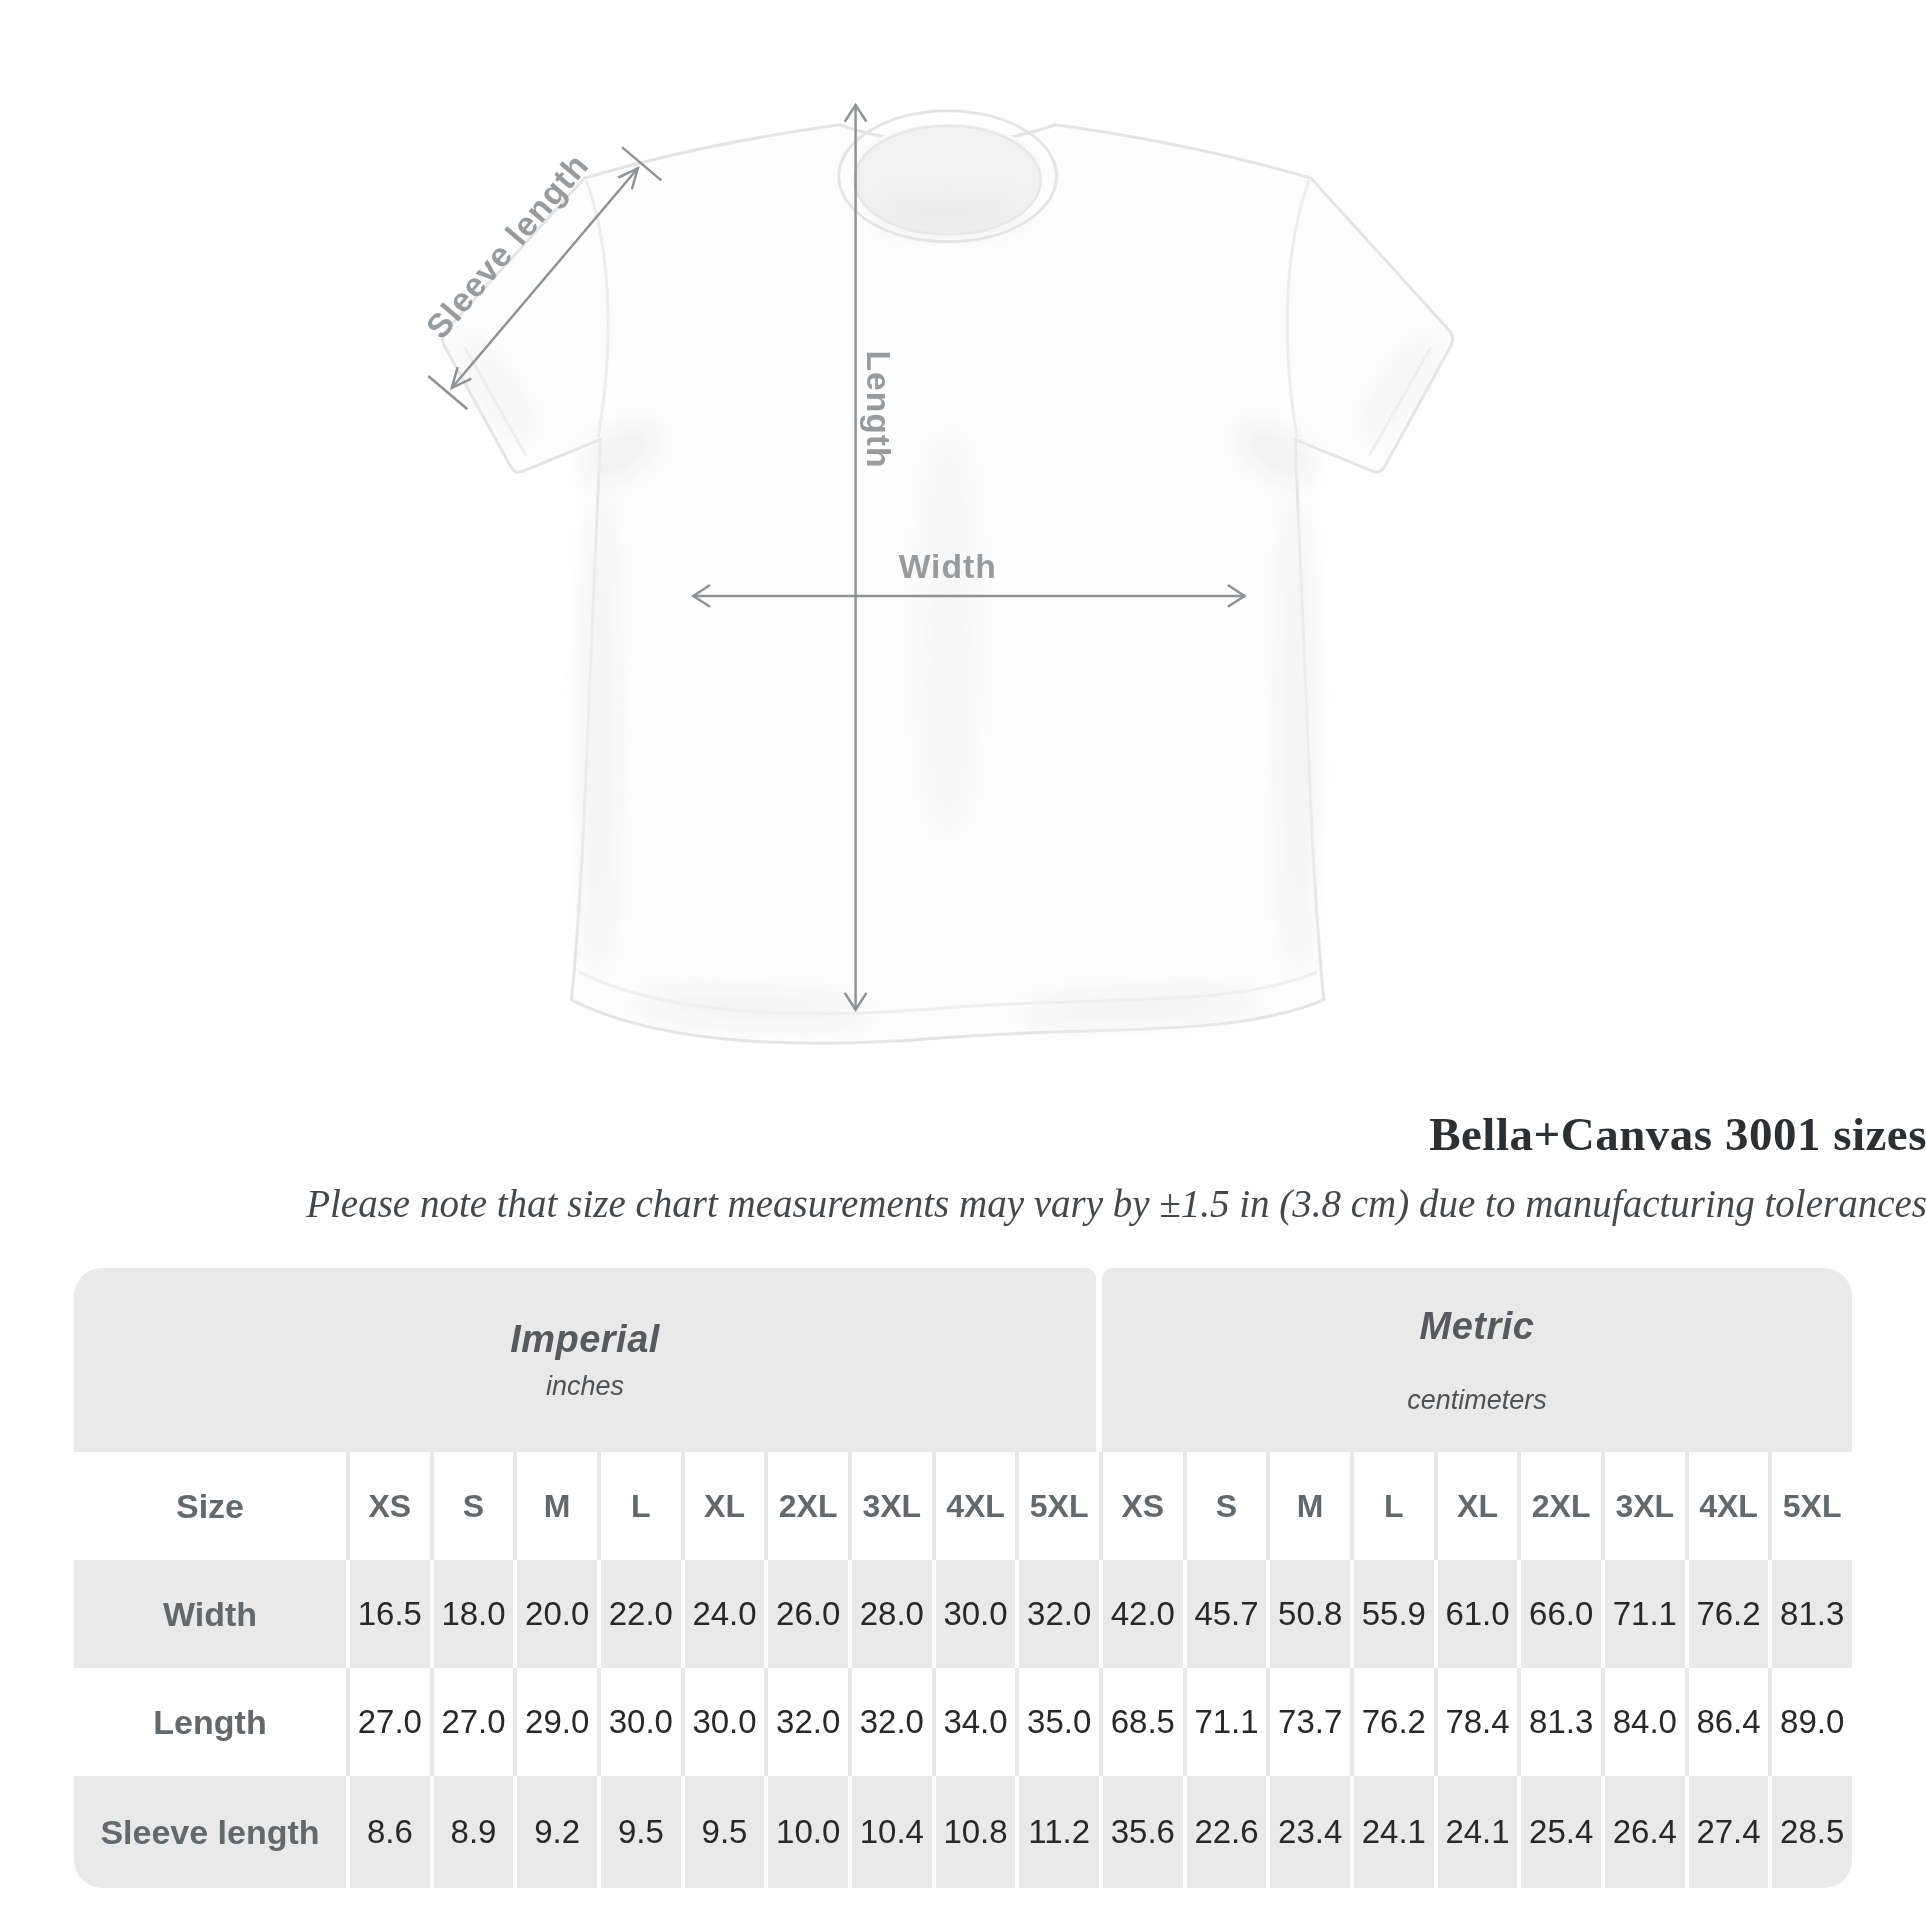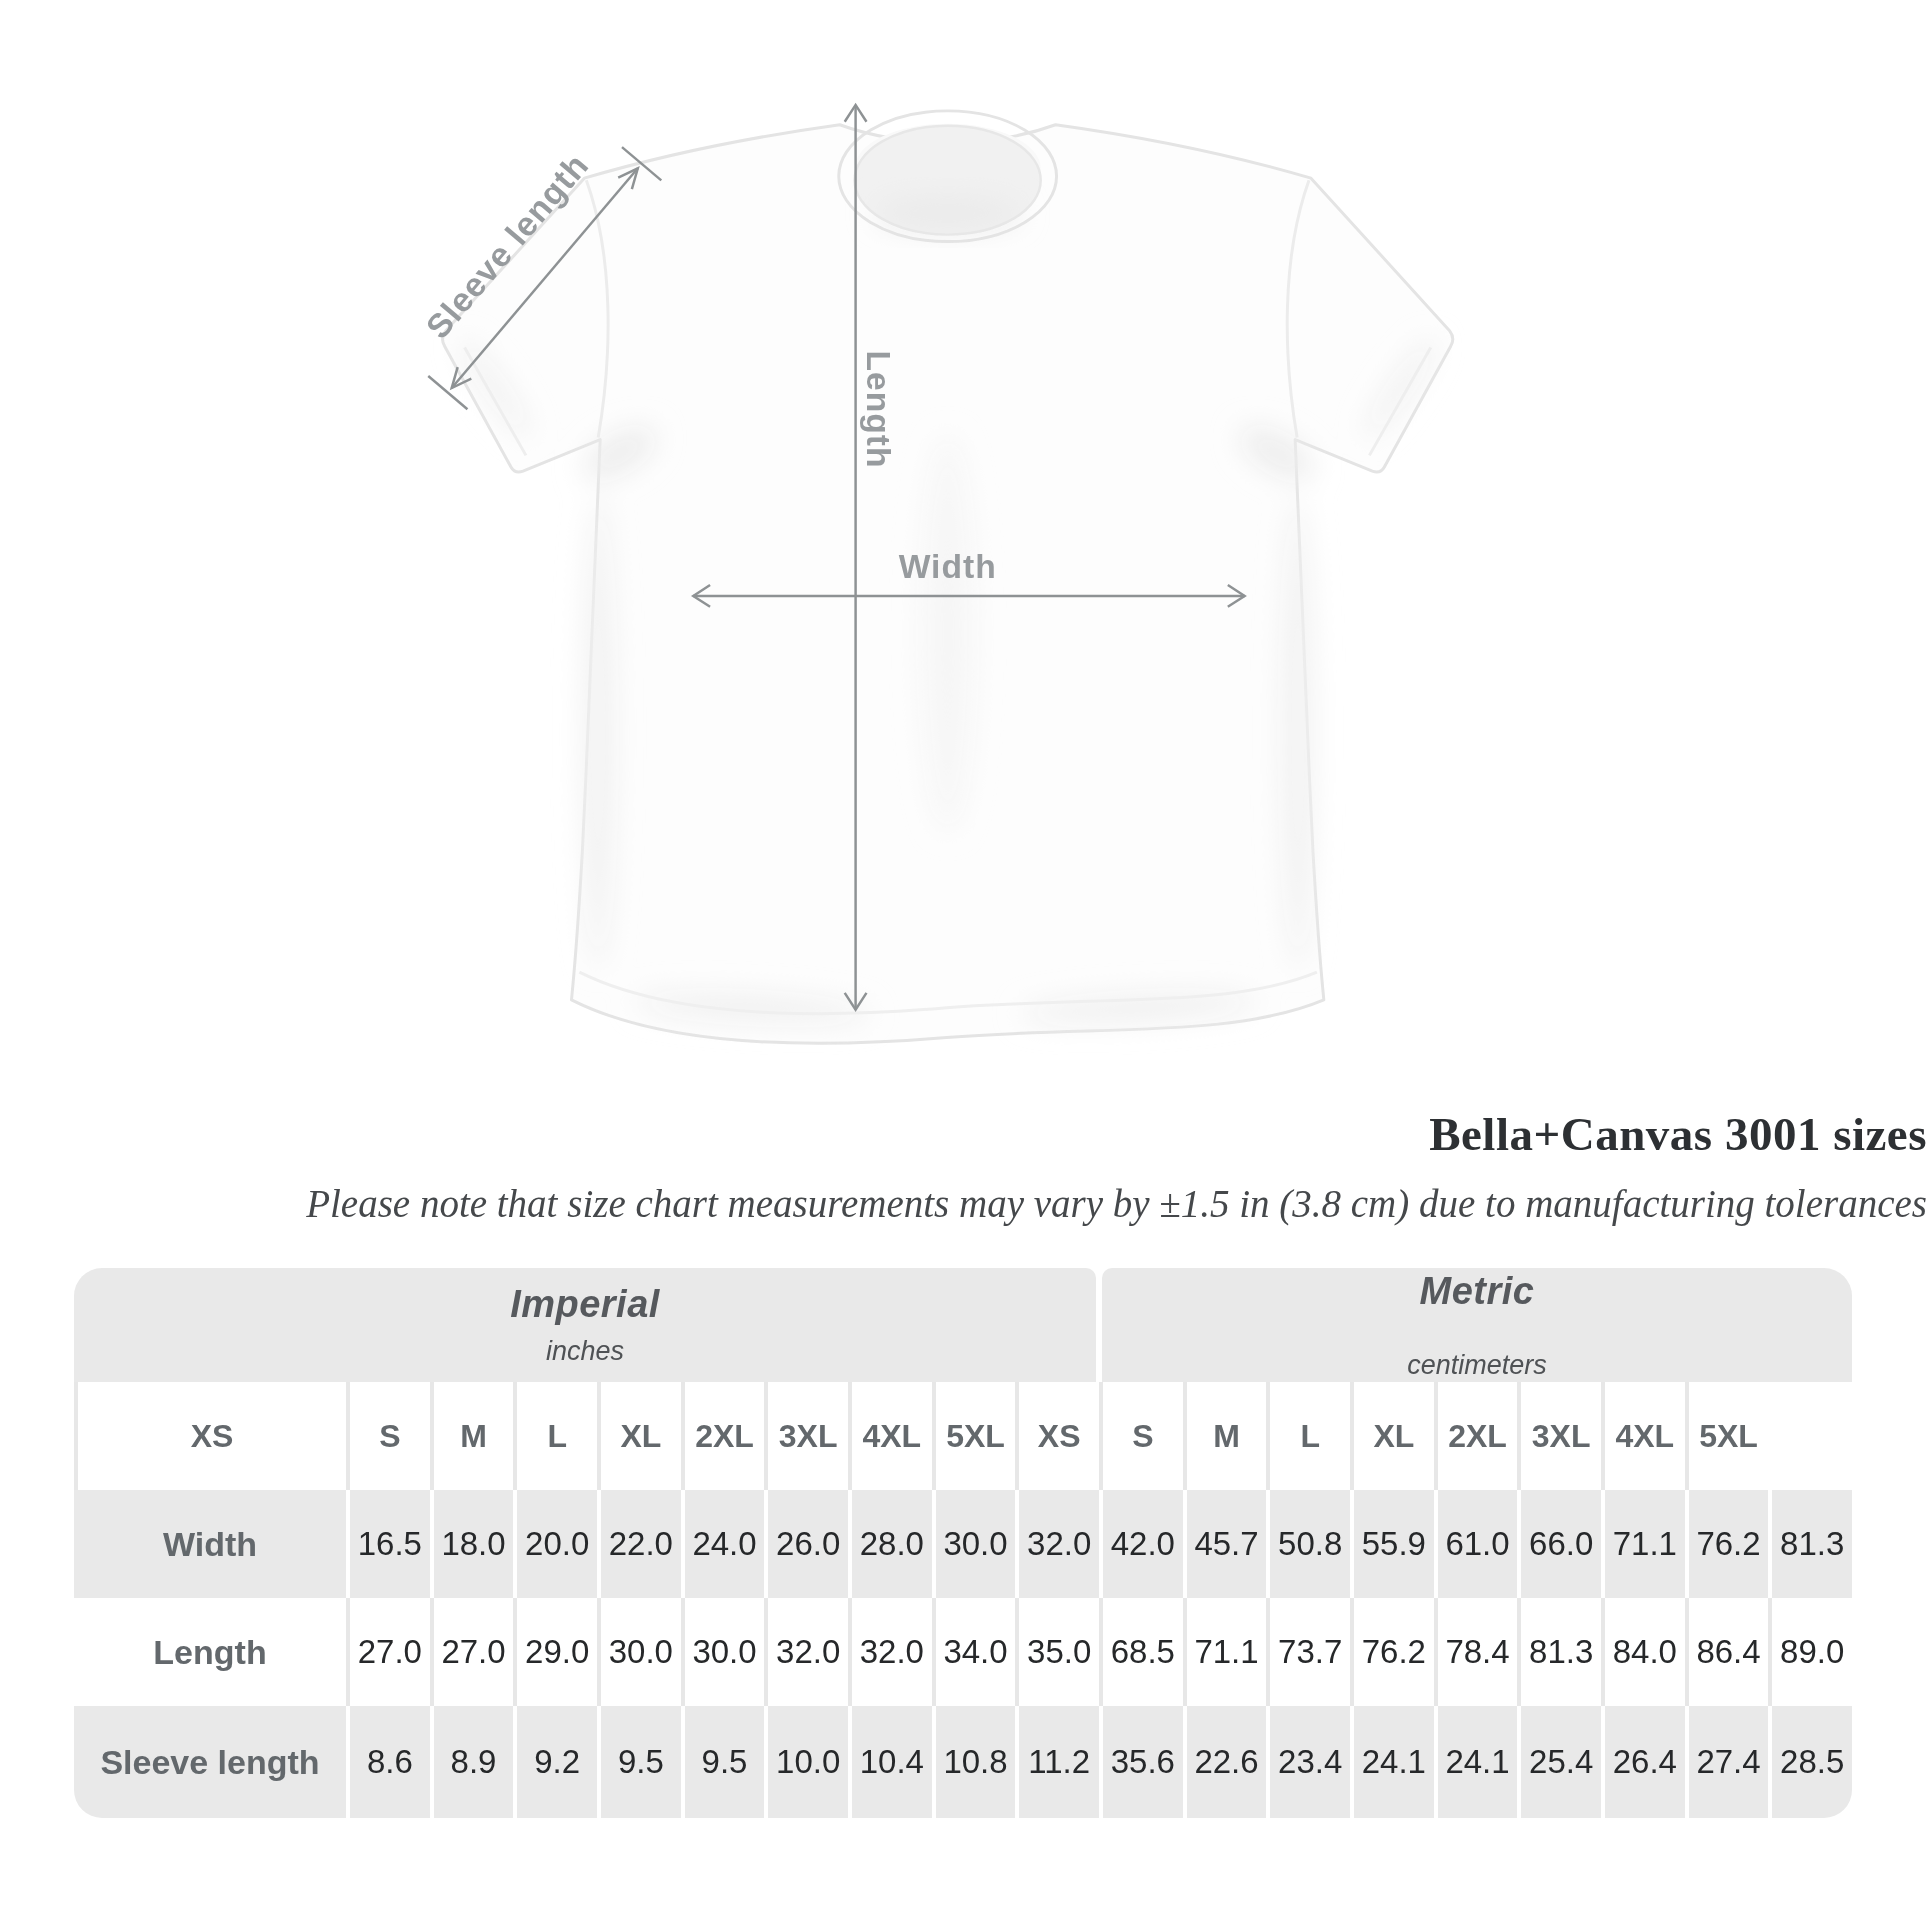--- a/index.html
+++ b/index.html
@@ -38,21 +38,21 @@
 
   
   .sizetable {
     margin: 42px 74px 0 74px;
     width: 1778px;
   }
   .band-row, .trow {
     display: grid;
     grid-template-columns: 272px repeat(18, 1fr);
   }
-  .band-row { height: 114px; }
+  .band-row { height: 184px; }
   .band {
     background: #e9e9e9;
     display: flex;
     flex-direction: column;
     align-items: center;
     justify-content: center;
     gap: 10px;
   }
   .band.imperial { grid-column: 1 / span 10; margin-right: 3px; border-radius: 28px 10px 0 0; }
   .band.metric   { grid-column: 11 / span 9; margin-left: 3px;  border-radius: 10px 28px 0 0; gap: 37px; }
@@ -193,20 +193,21 @@
         <div class="bname">Imperial</div>
         <div class="bunit">inches</div>
       </div>
       <div class="band metric">
         <div class="bname">Metric</div>
         <div class="bunit">centimeters</div>
       </div>
     </div>
 
     <div class="trow white">
+      <div class="cell rlabel">Size</div>
       <div class="cell shead">XS</div>
       <div class="cell shead">S</div>
       <div class="cell shead">M</div>
       <div class="cell shead">L</div>
       <div class="cell shead">XL</div>
       <div class="cell shead">2XL</div>
       <div class="cell shead">3XL</div>
       <div class="cell shead">4XL</div>
       <div class="cell shead">5XL</div>
       <div class="cell shead">XS</div>

